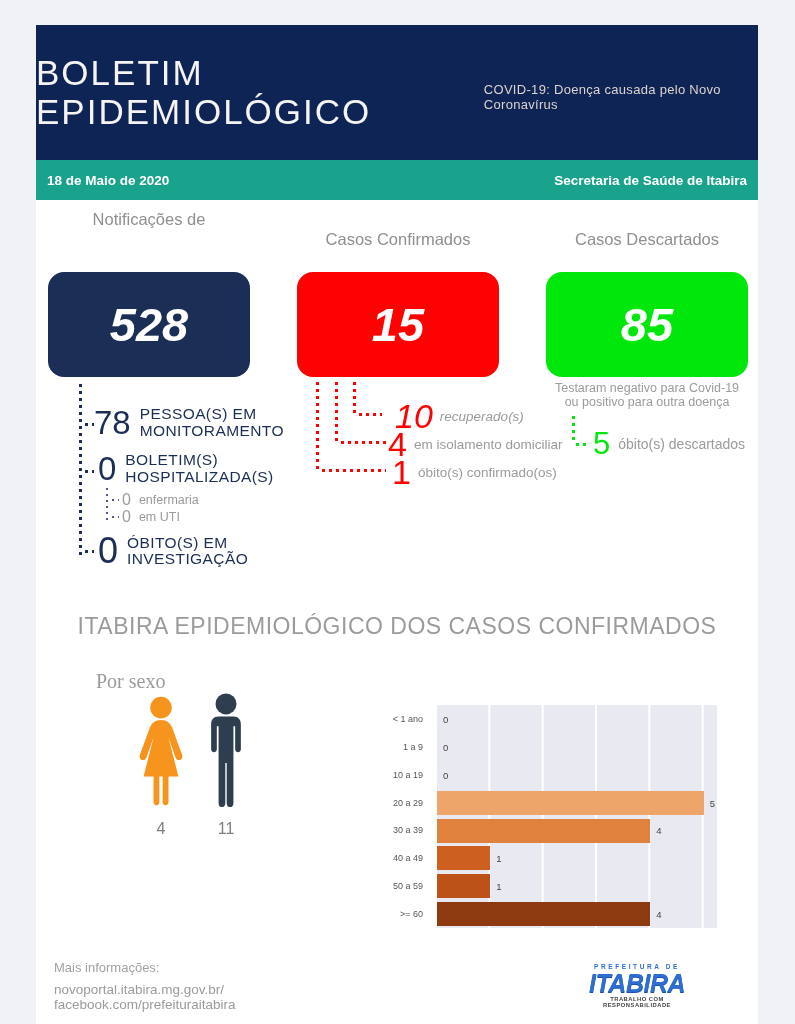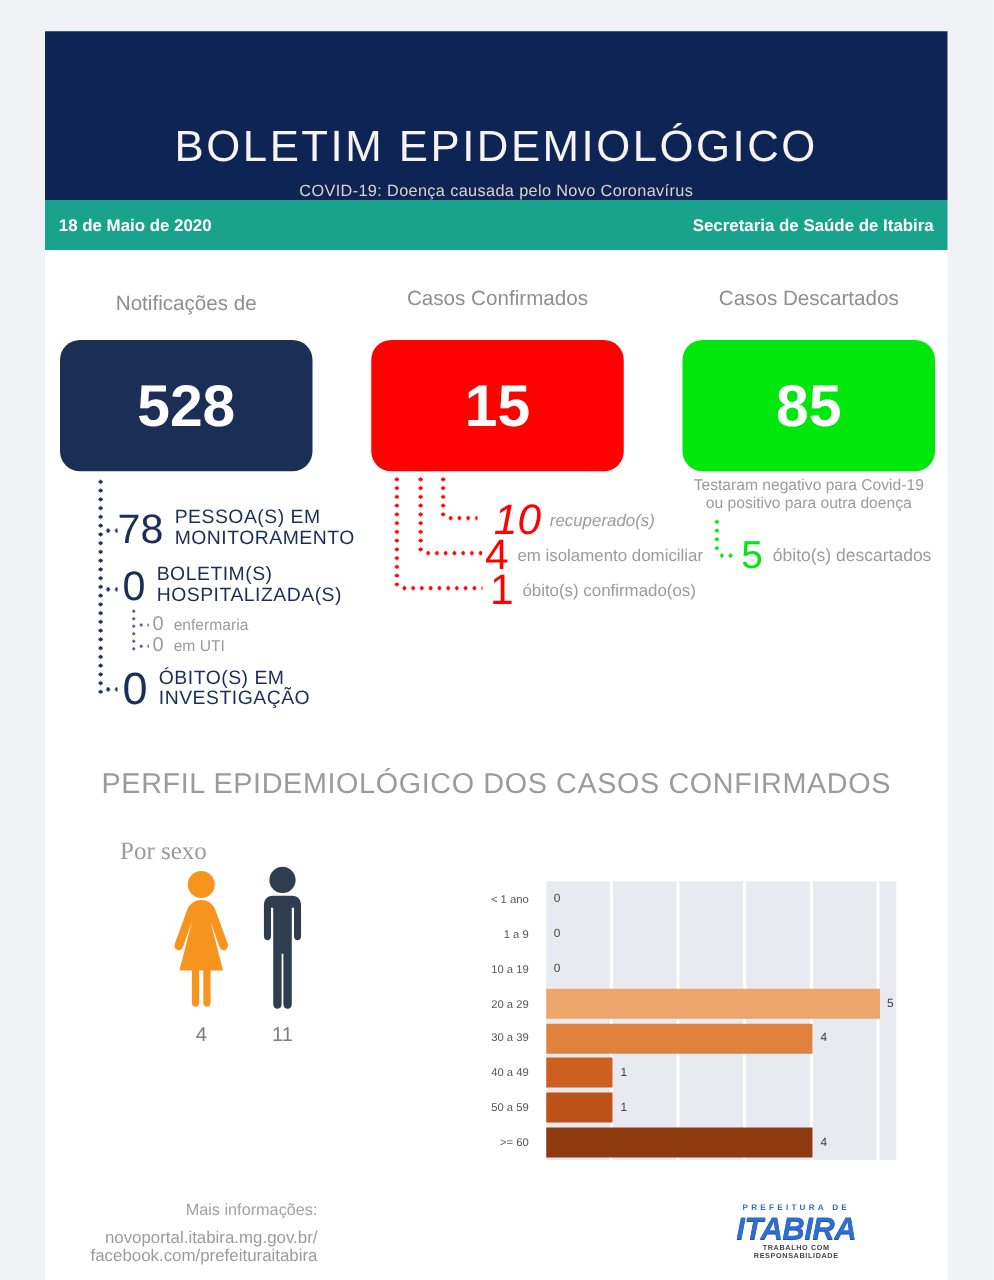--- a/index.html
+++ b/index.html
@@ -7,32 +7,32 @@
     --green:#00e70c; --gray:#9b9b9b; --chart-bg:#e9e9f1; --female:#f7941d;
     --male:#2f3e4e; --logo-blue:#2e6ed0; --page-bg:#f1f2f5;
   }
   *{box-sizing:border-box;margin:0;padding:0;}
   body{font-family:"Liberation Sans",sans-serif;background:var(--page-bg);}
   #page{position:relative;width:795px;height:1024px;background:var(--page-bg);overflow:hidden;}
   #sheet{position:absolute;left:36px;top:25px;width:722px;height:999px;background:#ffffff;}
 
   
   .hero{position:absolute;left:0;top:0;width:722px;height:135px;background:var(--navy);
-        display:flex;flex-direction:column;align-items:center;justify-content:flex-end;}
+        display:flex;flex-direction:row;align-items:center;justify-content:flex-end;}
   .hero-title{color:#f6f4f2;font-size:35px;font-weight:300;letter-spacing:2px;line-height:1.1;}
   .hero-sub{color:#ded3cf;font-size:13px;margin-top:8px;letter-spacing:0.3px;}
   .infobar{position:absolute;left:0;top:135px;width:722px;height:40px;background:var(--teal);
            display:flex;align-items:center;justify-content:space-between;padding:0 11px;}
   .infobar span{color:#ffffff;font-size:13.5px;font-weight:bold;}
 
   
   .card-head{position:absolute;width:202px;text-align:center;color:#8f8f8f;font-size:16.5px;line-height:19.5px;}
   .card{position:absolute;top:247px;width:202px;height:105px;border-radius:16px;color:#fff;
         display:flex;align-items:center;justify-content:center;
-        font-size:47px;font-weight:bold;}
+        font-size:47px;font-weight:bold;font-style:italic;}
 
   
   .vdots{position:absolute;width:5px;background-image:radial-gradient(circle,currentColor 1.5px,transparent 1.7px);
          background-size:5px 7px;background-repeat:repeat-y;background-position:center top;}
   .hdots{position:absolute;height:5px;background-image:radial-gradient(circle,currentColor 1.5px,transparent 1.7px);
          background-size:7px 5px;background-repeat:repeat-x;background-position:left center;}
   .dots-sm{background-image:radial-gradient(circle,currentColor 1.1px,transparent 1.3px);}
   .vdots.dots-sm{background-size:4px 6px;width:4px;}
   .hdots.dots-sm{background-size:6px 4px;height:4px;}
 
@@ -69,21 +69,21 @@
   .chart-cat{flex:1;display:flex;align-items:center;justify-content:flex-end;
              padding-right:7px;font-size:9px;color:#555;}
   .chart-plot{position:absolute;left:401px;top:680px;width:280px;height:223px;background-color:var(--chart-bg);
               background-image:linear-gradient(90deg,transparent calc(100% - 2px),#ffffff calc(100% - 2px));
               background-size:19.0476% 100%;display:flex;flex-direction:column;}
   .chart-row{flex:1;position:relative;}
   .chart-bar{position:absolute;left:0;top:2px;height:24px;}
   .chart-val{position:absolute;top:50%;transform:translateY(-50%);font-size:9.5px;color:#444;}
 
   
-  .footer-info{position:absolute;left:18px;top:935px;width:200px;text-align:right;color:#a2a2a2;}
+  .footer-info{position:absolute;left:18px;top:935px;width:200px;text-align:left;color:#a2a2a2;}
   .footer-info .fi-title{font-size:13px;margin-bottom:7px;}
   .footer-info .fi-link{font-size:13.5px;line-height:15px;color:#9b9b9b;}
   .logo{position:absolute;left:545px;top:938px;width:112px;text-align:center;}
   .logo-top{font-size:6.5px;font-weight:bold;letter-spacing:2.6px;color:var(--logo-blue);}
   .logo-name{font-size:25px;font-weight:bold;font-style:italic;line-height:1.05;color:var(--logo-blue);
              letter-spacing:-0.5px;text-shadow:0 1px 0 #1c4fae;}
   .logo-bottom{font-size:5.8px;font-weight:bold;letter-spacing:0.5px;color:#444;}
 </style>
 </head>
 <body>
@@ -93,21 +93,21 @@
 
     <div class="hero">
       <div class="hero-title">BOLETIM EPIDEMIOLÓGICO</div>
       <div class="hero-sub">COVID-19: Doença causada pelo Novo Coronavírus</div>
     </div>
     <div class="infobar">
       <span>18 de Maio de 2020</span>
       <span>Secretaria de Saúde de Itabira</span>
     </div>
 
-    <div class="card-head" style="left:12px;top:185px;margin-top:24px;">
+    <div class="card-head" style="left:12px;top:185px;">
       <span style="display:block">Notificações de</span>
     </div>
     <div class="card-head" style="left:510px;top:205px;">Casos Descartados</div>
     <div class="card-head" style="left:261px;top:205px;">Casos Confirmados</div>
 
     <div class="card" style="left:12px;background:var(--card-navy);">
       <span>528</span>
     </div>
     <div class="card" style="left:261px;background:var(--red);">
       <span>15</span>
@@ -182,21 +182,21 @@
       <span style="display:block">Testaram negativo para Covid-19</span>
       <span style="display:block">ou positivo para outra doença</span>
     </div>
     <div class="vdots" style="left:535px;top:389px;height:30px;color:var(--green);"></div>
     <div class="hdots" style="left:538px;top:417px;width:16px;color:var(--green);"></div>
     <div class="green-row" style="left:557px;top:403px;">
       <span class="green-num">5</span>
       <span class="green-label">óbito(s) descartados</span>
     </div>
 
-    <div class="section-title">PERFIL EPIDEMIOLÓGICO DOS CASOS CONFIRMADOS</div>
+    <div class="section-title">ITABIRA EPIDEMIOLÓGICO DOS CASOS CONFIRMADOS</div>
 
     <div class="mini-title" style="left:60px;top:645px;width:210px;">Por sexo</div>
 
     <svg class="sex-icon" style="left:89px;top:671px;color:var(--female);" width="72" height="112" viewBox="0 0 72 135">
       <circle cx="36" cy="14" r="13" fill="currentColor"></circle>
       <path fill="currentColor" d="M36 29 C29 29 24.5 33 22 39.5 L10.5 71 C8.5 77 16.5 80 18.5 74 L27 50 L15 97 L27 97 L27 128 C27 133 34 133 34 128 L34 97 L38 97 L38 128 C38 133 45 133 45 128 L45 97 L57 97 L45 50 L53.5 74 C55.5 80 63.5 77 61.5 71 L50 39.5 C47.5 33 43 29 36 29 Z"></path>
     </svg>
 
     <svg class="sex-icon" style="left:167px;top:668px;color:var(--male);" width="46" height="118" viewBox="0 0 44 135">
       <circle cx="22" cy="12.5" r="12" fill="currentColor"></circle>

